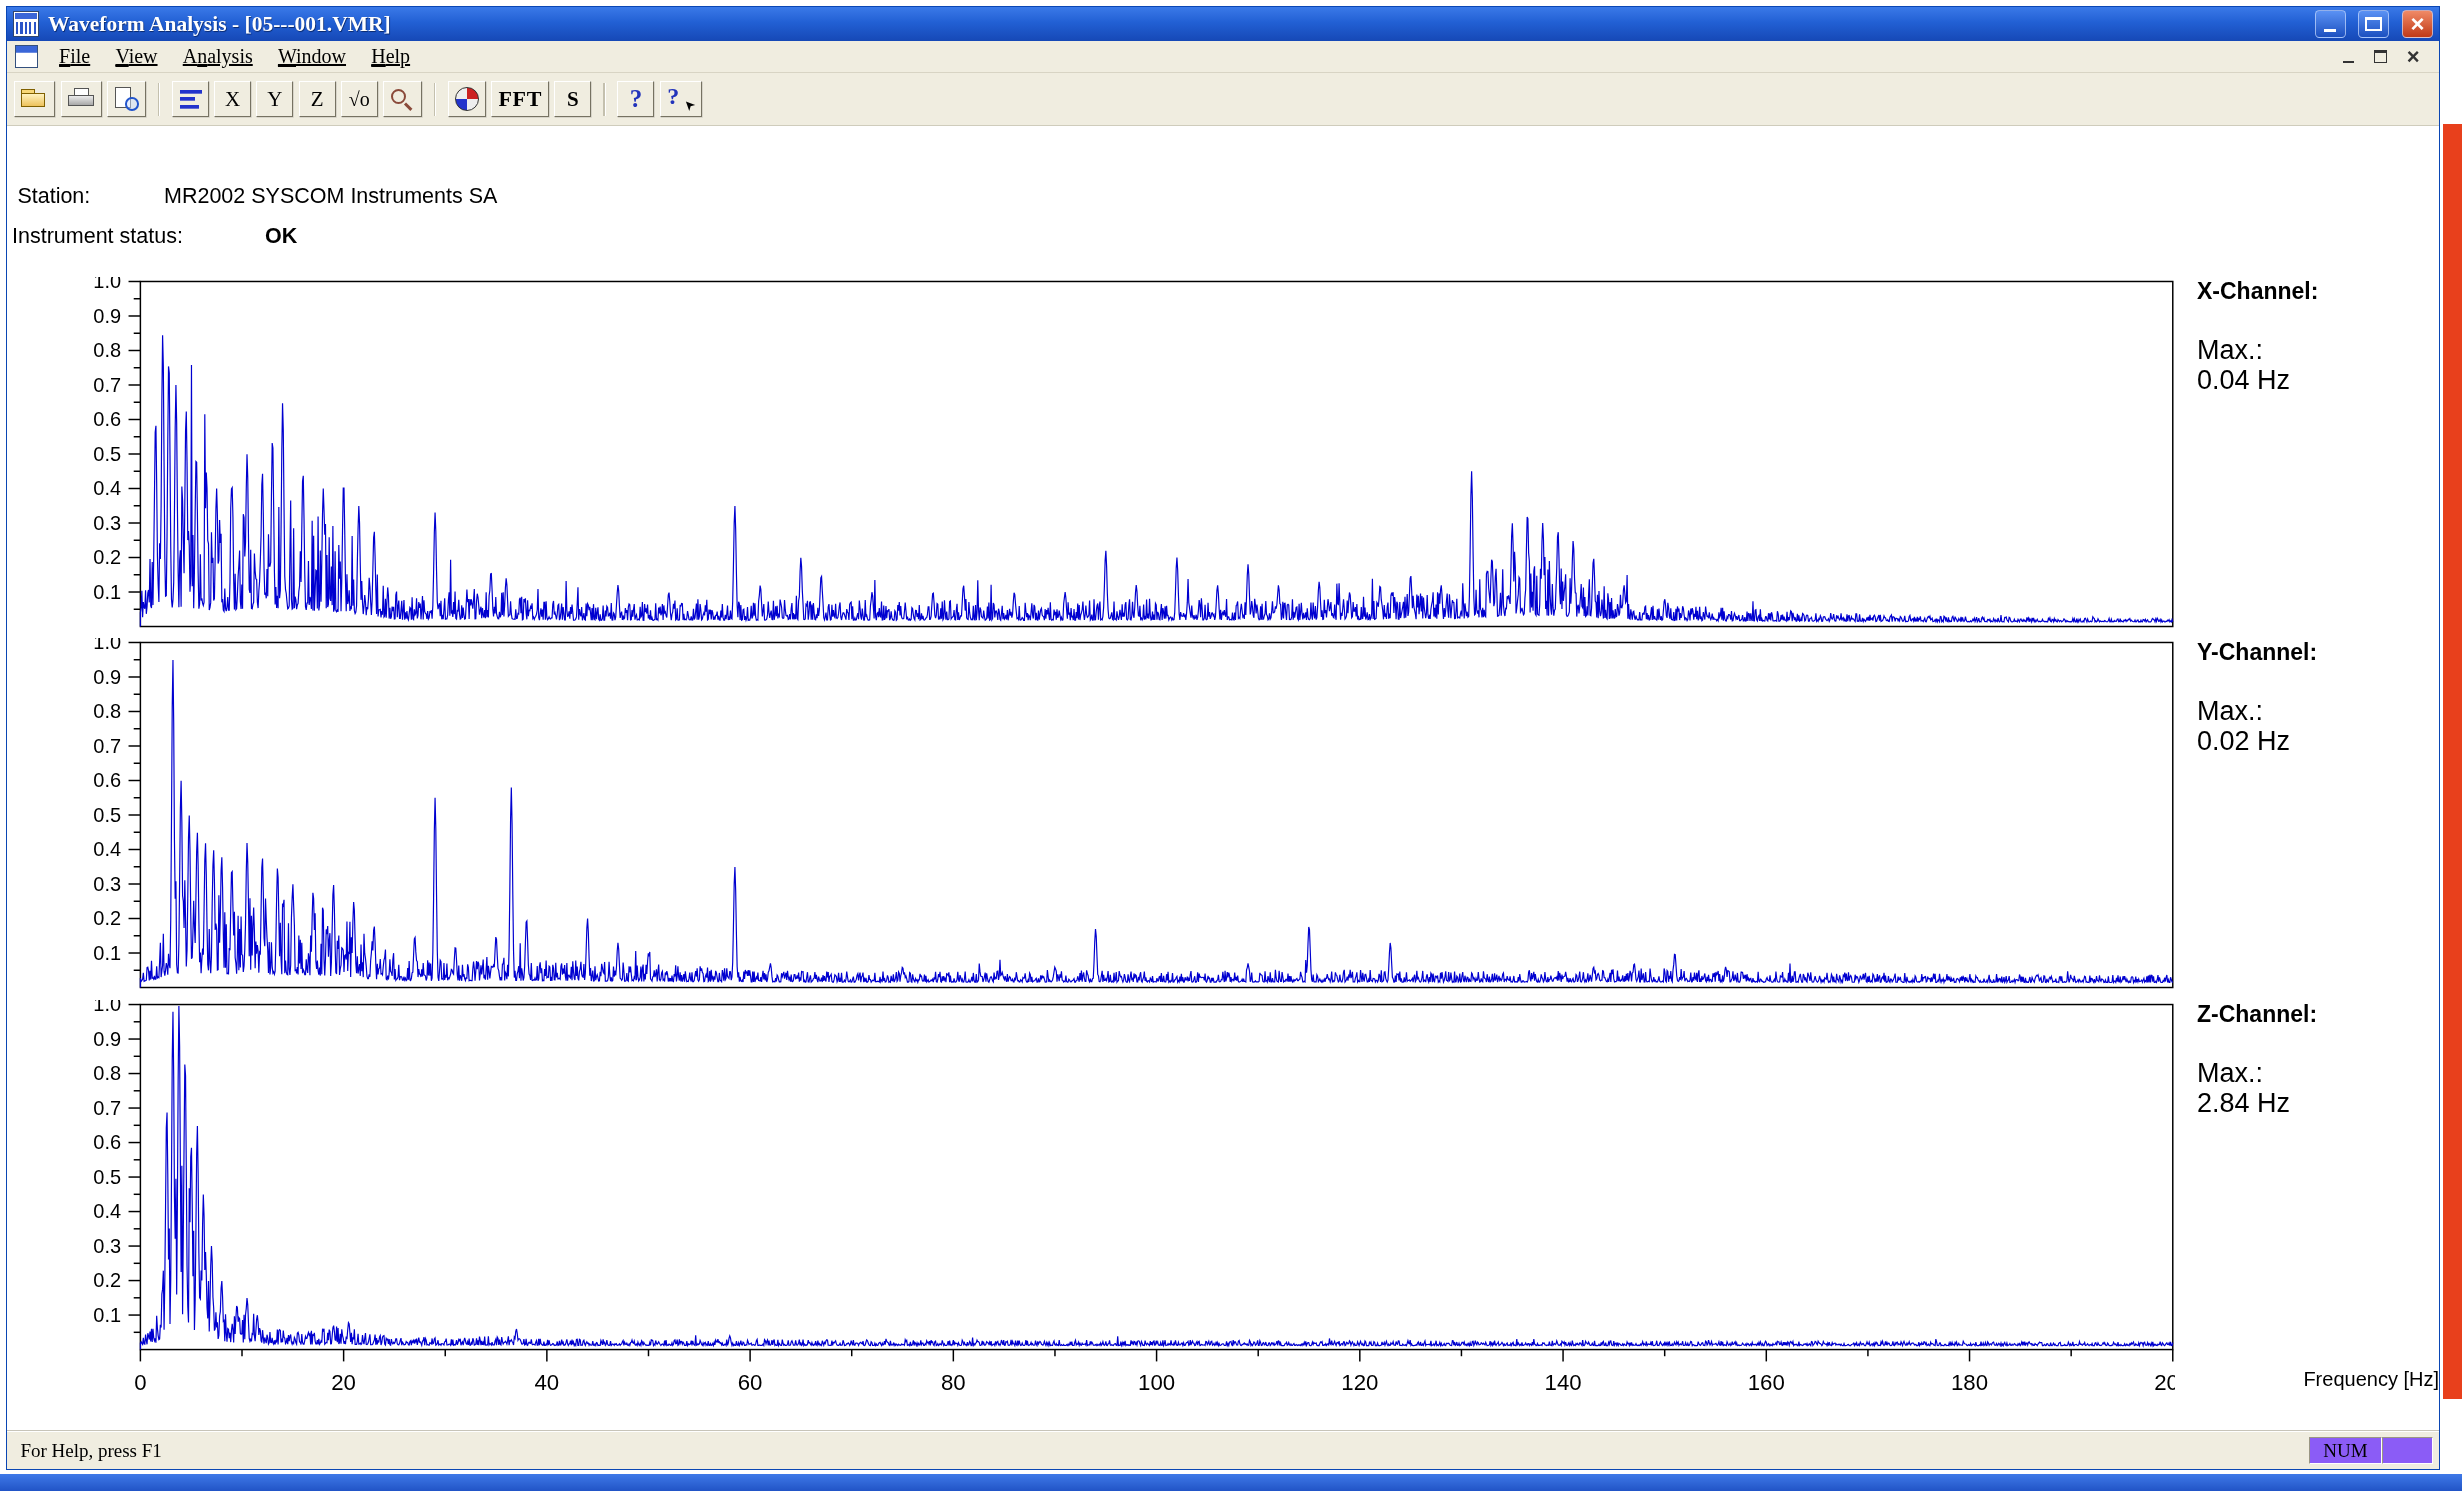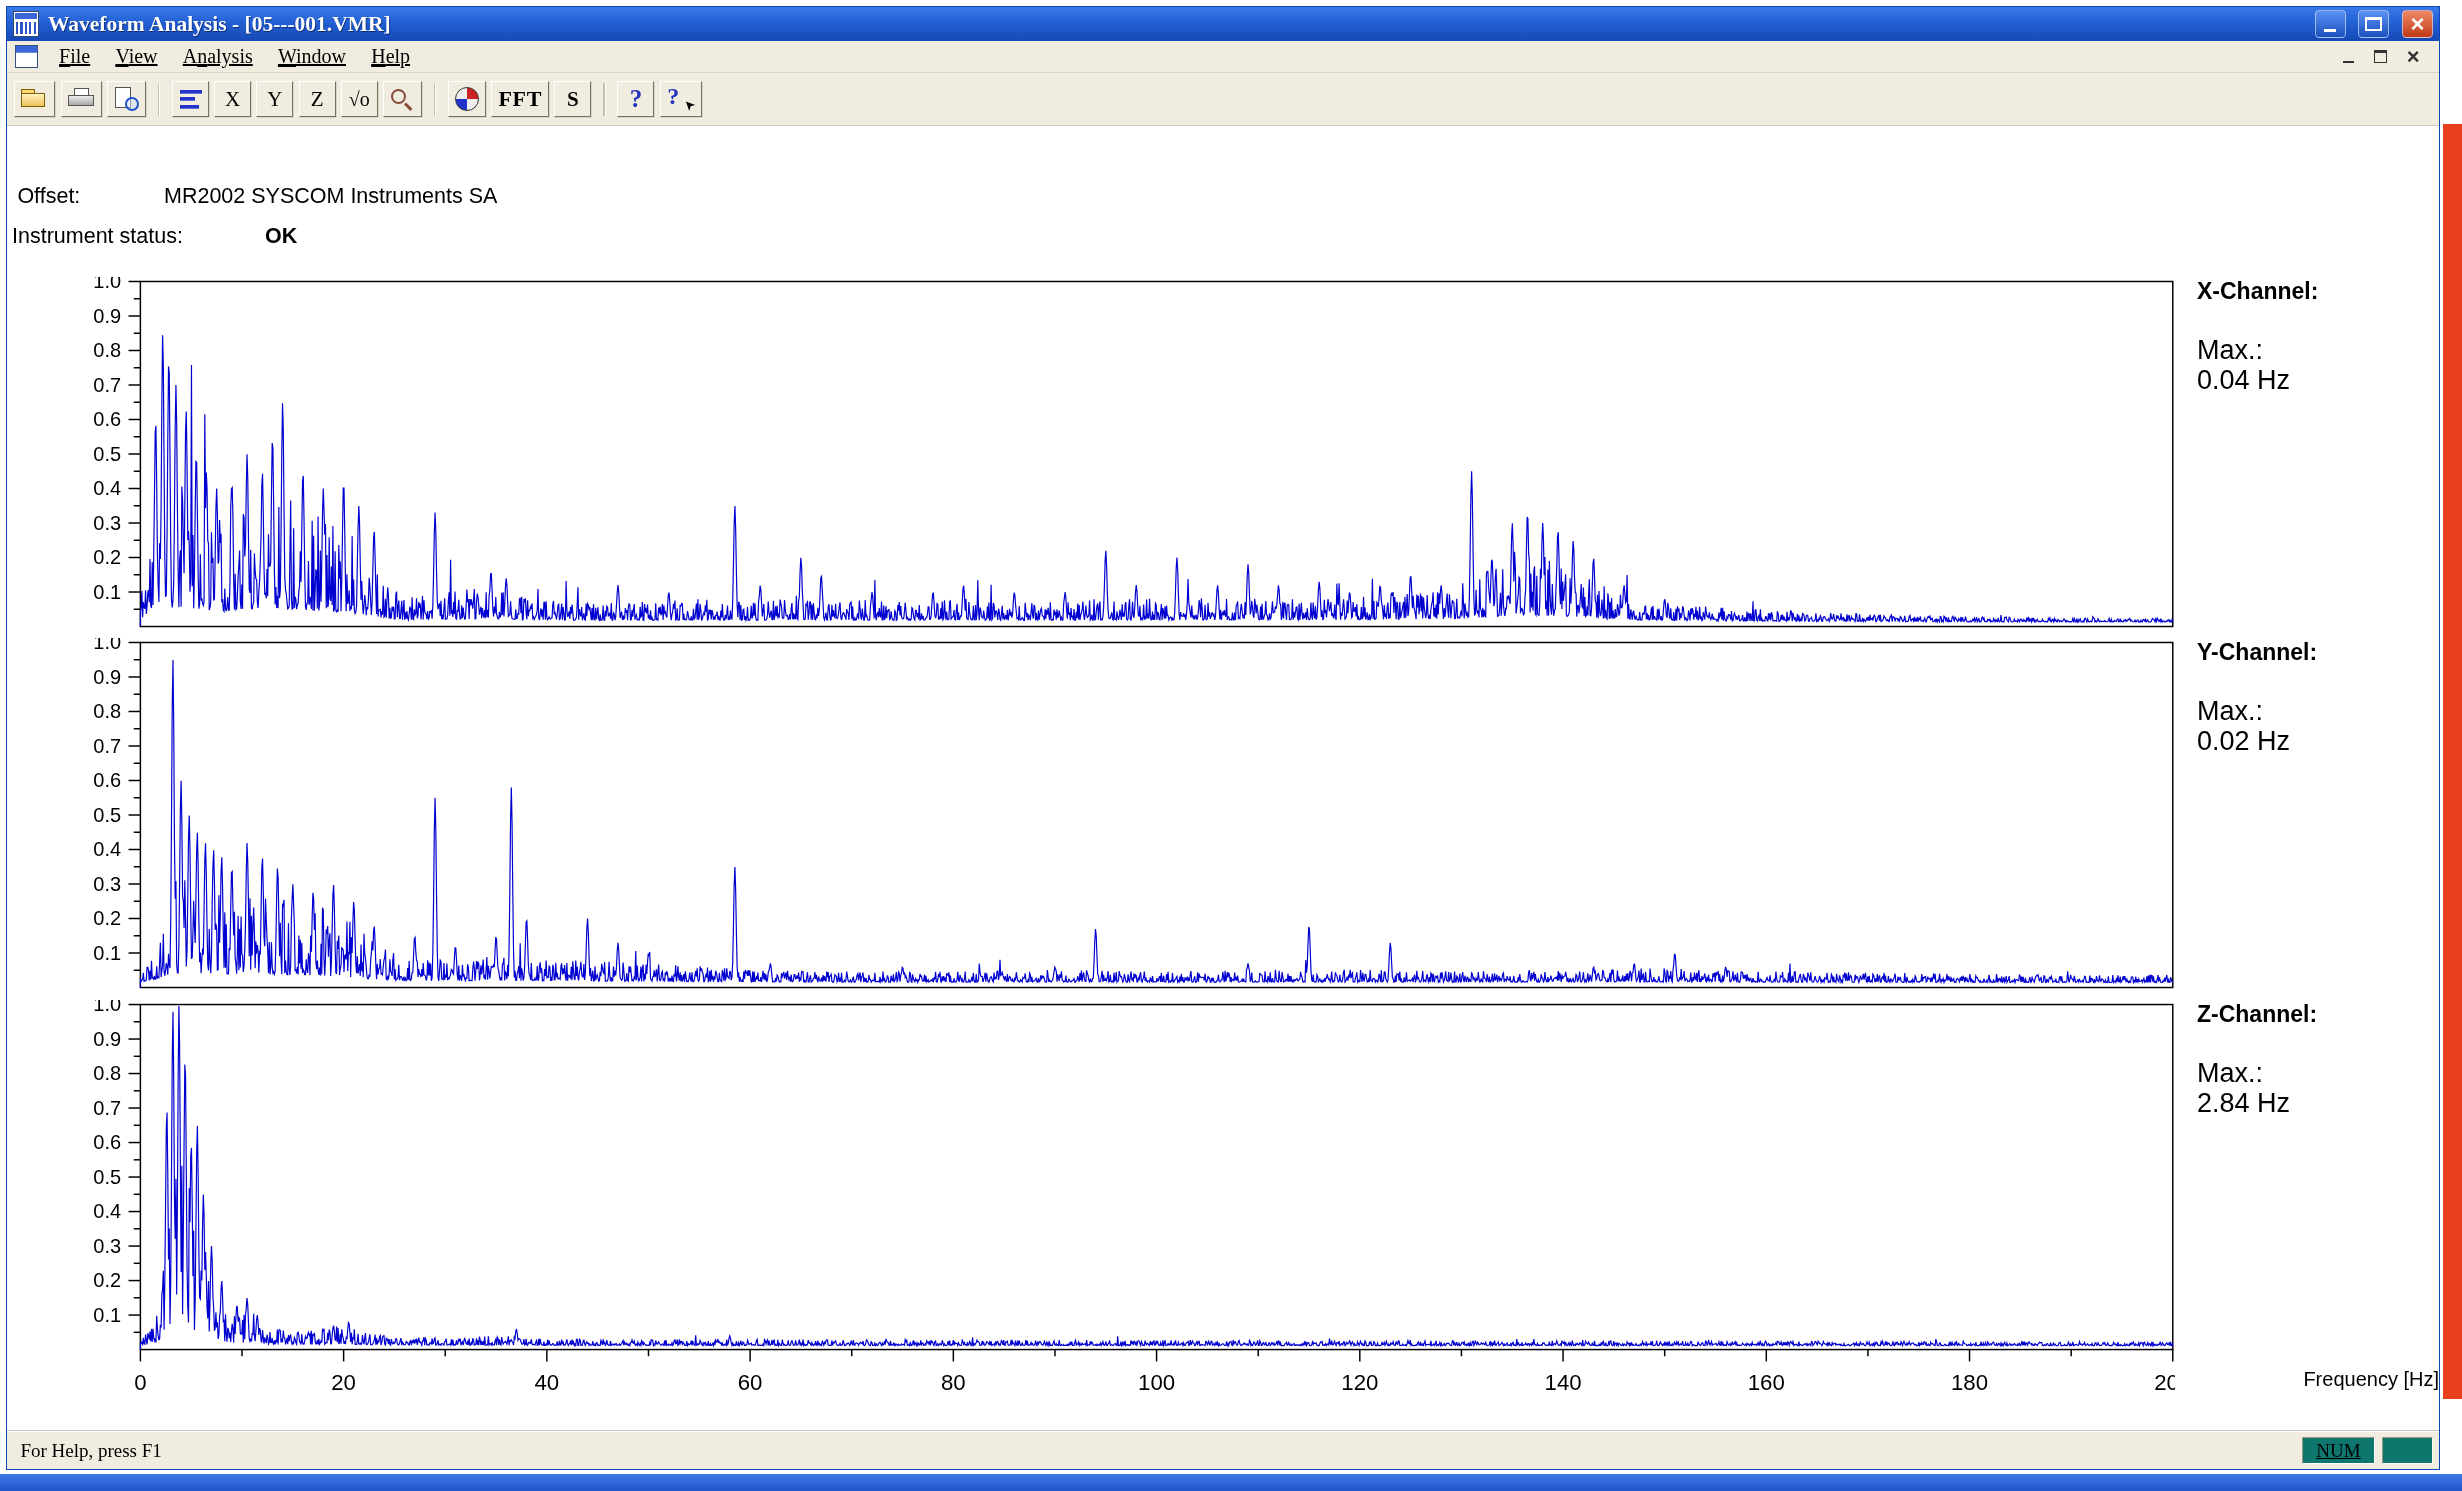--- a/index.html
+++ b/index.html
@@ -98,21 +98,21 @@
   .side-max{margin-top:30px;font-size:27px;line-height:30px;}
   .freq-label{margin-top:auto;margin-bottom:12px;font-size:20px;white-space:nowrap;text-align:right;}
   svg text{font-family:"Liberation Sans",sans-serif;fill:#000;}
 
   
   .statusbar{height:37px;flex:0 0 37px;background:#F0EDE0;border-top:1.5px solid #ffffff;
              box-shadow:0 -0.7px 0 #b0ac9c;display:flex;align-items:center;padding:0 6px;
              font-family:"Liberation Serif",serif;font-size:19px;}
   .sb-text{flex:1;padding-left:7.4px;}
   .sb-panel{height:25px;border:1.5px solid;border-color:#9a9684 #ffffff #ffffff #9a9684;
-            display:flex;align-items:center;justify-content:center;margin-left:7px;background:#0f766e;text-decoration:underline;}
+            display:flex;align-items:center;justify-content:center;margin-left:0;background:#8b5cf6;}
   .sb-num{width:71px;}
   .sb-right{width:49px;}
 
   
   .red-strip{position:absolute;right:0;top:124px;width:19px;height:1275px;background:#e8401c;}
   .blue-strip{position:absolute;left:0;right:0;bottom:1.5px;height:16.3px;background:linear-gradient(#3f79e8,#2154c6);}
 </style>
 </head>
 <body>
 
@@ -184,21 +184,21 @@
       <span class="tb-sep"></span>
       <button class="tb-btn tb-help">?</button>
       <button class="tb-btn">
         <span class="tbicon icon-context-help"></span>
       </button>
     </div>
 
   <div class="content">
 
     <div class="info-section">
-      <span class="station-label">Offset:</span>
+      <span class="station-label">Station:</span>
       <span class="station-value">MR2002 SYSCOM Instruments SA</span>
       <span class="instr-label">Instrument status:</span>
       <span class="instr-value">OK</span>
     </div>
 
     <div class="charts">
         <div class="chart-row">
           <div class="plot-wrap"><svg width="2159" height="354" viewBox="0 0 2916 478">
               <rect x="168" y="6" width="2745" height="466" fill="#fff" stroke="#000" stroke-width="2"></rect>
               <line x1="152" y1="425.40000000000003" x2="168" y2="425.40000000000003" stroke="#000" stroke-width="2"></line>

